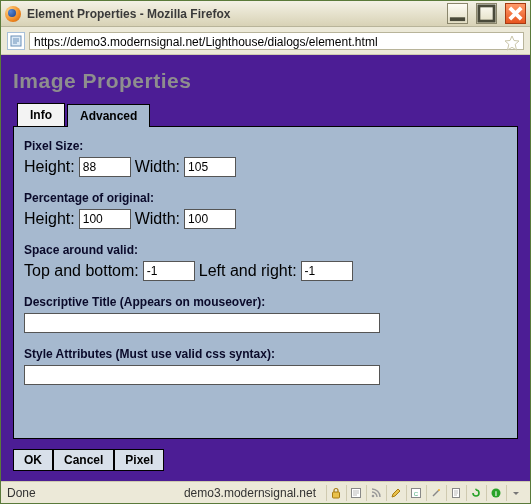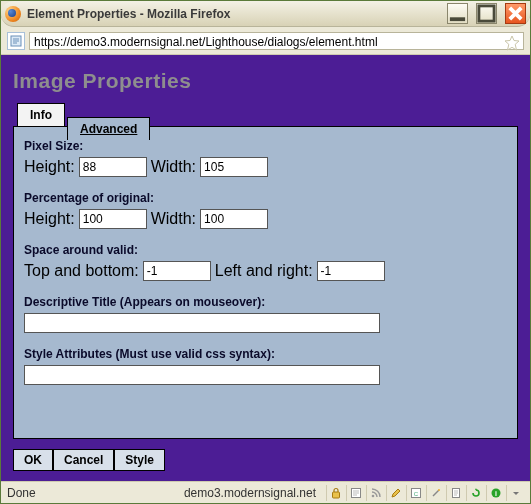--- a/index.html
+++ b/index.html
@@ -18,21 +18,20 @@
   }
   
   .titlebar {
     height: 26px;
     background: linear-gradient(to bottom, #f3f1e6 0%, #e6e2cd 50%, #d8d2b6 100%);
     border-bottom: 1px solid #b8b49a;
     display: flex;
     align-items: center;
     padding: 0 4px;
     gap: 6px;
-    border-radius: 13px;
   }
   .app-icon {
     width: 16px; height: 16px;
     background: radial-gradient(circle at 30% 30%, #ffd78a, #f08a24 60%, #c95b00);
     border-radius: 50%;
     position: relative;
   }
   .app-icon::after{
     content:""; position:absolute; inset:3px 5px 5px 3px;
     background: radial-gradient(circle at 30% 30%, #5a8ad6, #1a3f8a);
@@ -115,22 +114,21 @@
     border: 1px solid #000;
     border-bottom: none;
     background: #f3f3f3;
     font-weight: bold;
     font-size: 12px;
     cursor: default;
   }
   .tab.active {
     background: #a6b9cf;
     position: relative;
-    top: 14px;
-    text-decoration: underline;
+    top: 1px;
   }
   .tab-panel {
     border: 1px solid #000;
     background: #a6b9cf;
     flex: 1;
     padding: 12px 10px;
     position: relative;
     z-index: 1;
   }
   .group-label {
@@ -146,21 +144,21 @@
     flex-wrap: wrap;
   }
   .fld-label { font-size: 16px; }
   input.txt {
     height: 20px;
     border: 1px solid #555;
     background: #fff;
     font: inherit;
     padding: 1px 3px;
   }
-  .w-sm { width: 68px; }
+  .w-sm { width: 52px; }
   .w-wide { width: 356px; display:block; margin-top:2px; }
   
   .dlg-buttons {
     display: flex;
     gap: 0;
     margin-top: 10px;
   }
   .dlg-btn {
     border: 1px solid #000;
     background: #d8e0ea;
@@ -270,21 +268,21 @@
     <div style="height:14px"></div>
 
     <div class="group-label">Style Attributes (Must use valid css syntax):</div>
     <input class="txt w-wide" value="" style="">
 
   </div>
 
   <div class="dlg-buttons">
     <button class="dlg-btn">OK</button>
     <button class="dlg-btn">Cancel</button>
-    <button class="dlg-btn">Style</button>
+    <button class="dlg-btn">Pixel</button>
   </div>
 </div>
 
 <div class="statusbar">
   <span class="status-text">Done</span>
   <div class="status-spacer"></div>
   <span class="status-domain">demo3.modernsignal.net</span>
   <div class="tray">
     <div class="tray-icon">
         <svg viewBox="0 0 12 12">

